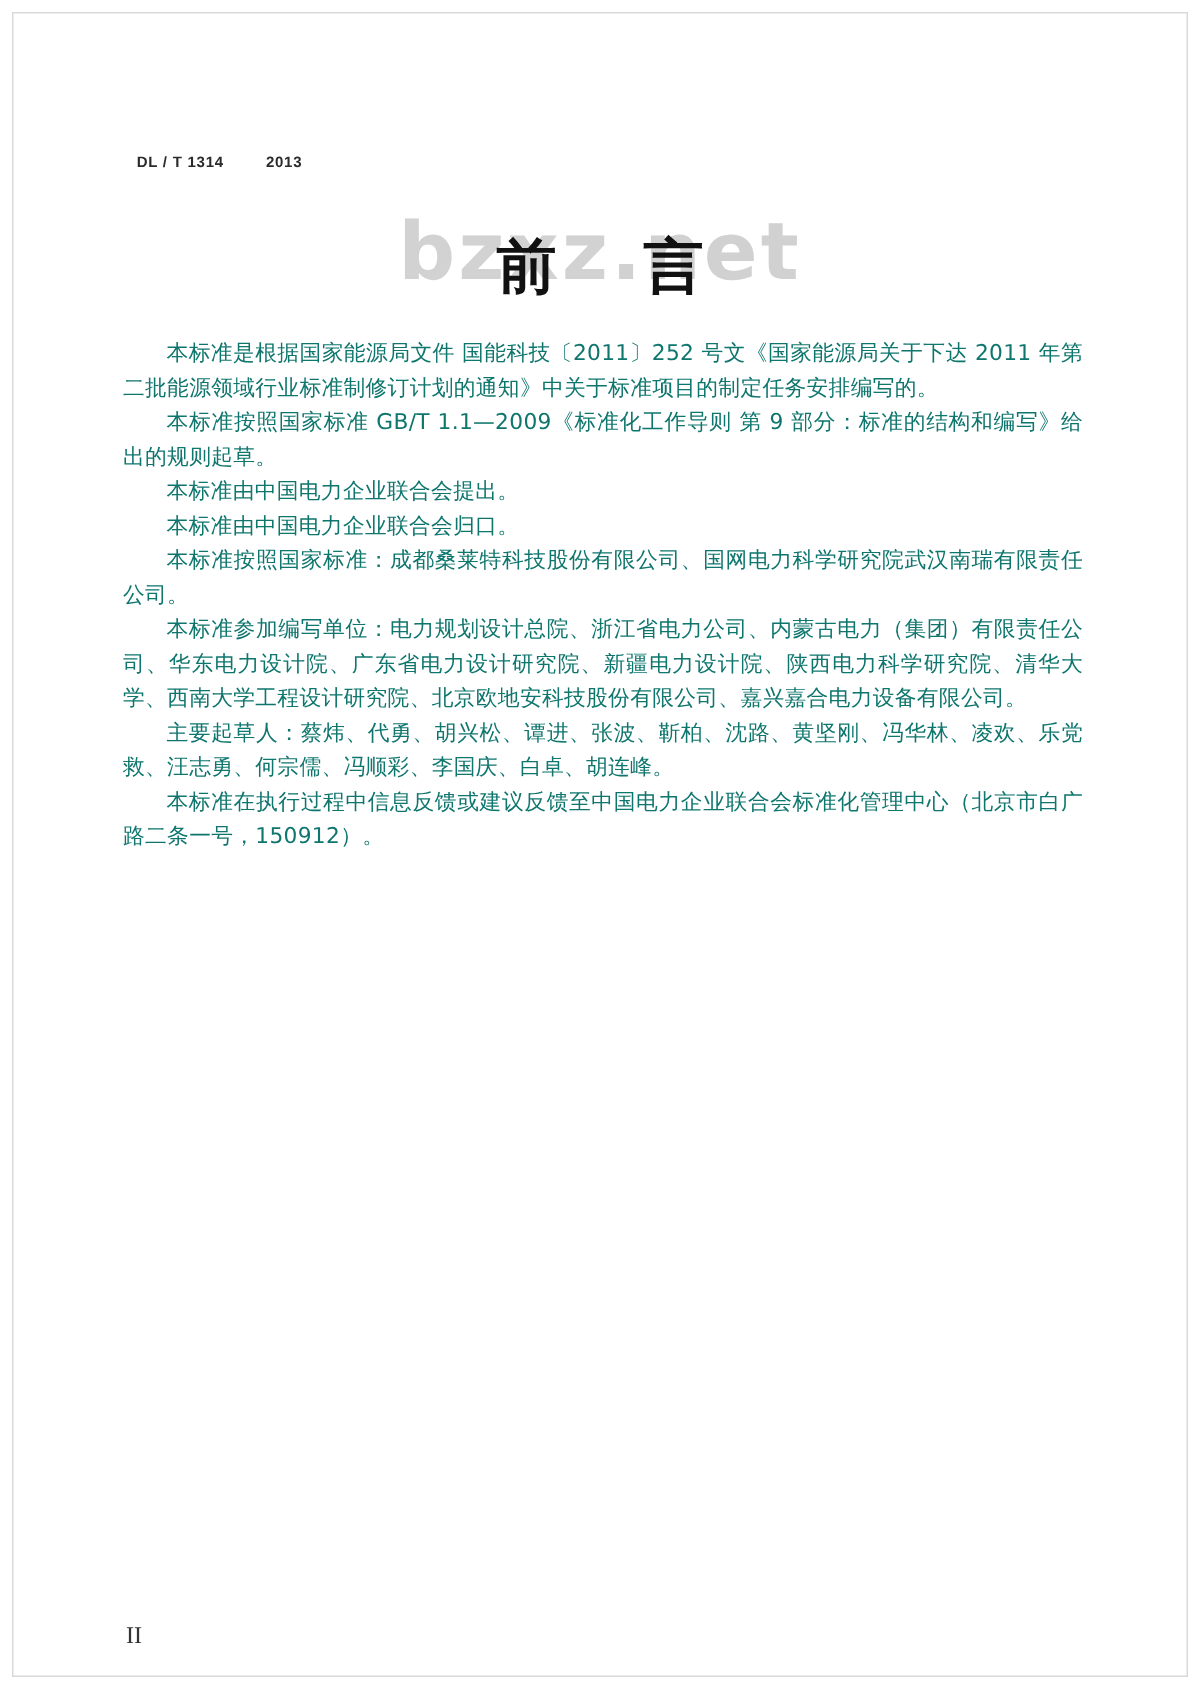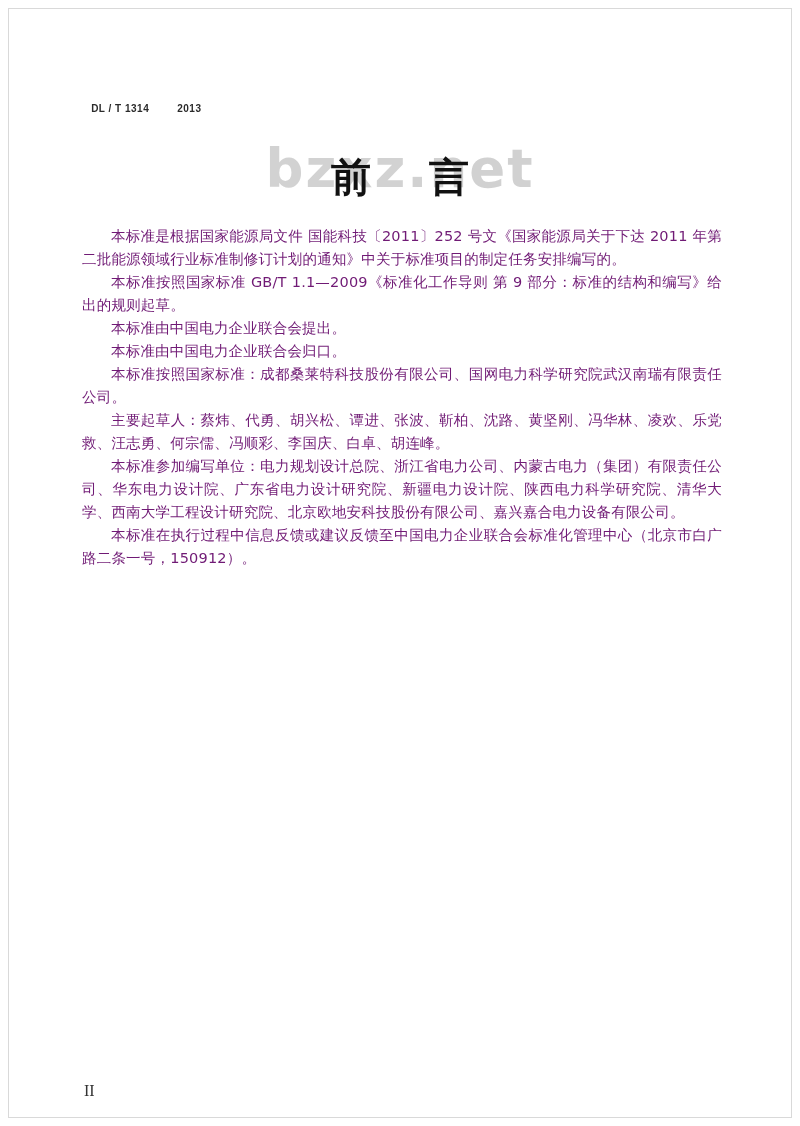--- a/index.html
+++ b/index.html
@@ -83,21 +83,21 @@
   }
   .watermark .wm-right { color: #cfcfcf; }
 
   .body-text {
     position: absolute;
     left: 82px;
     right: 78px;
     top: 225px;
     font-size: 14.5px;
     line-height: 23px;
-    color: #701a75;
+    color: #0f766e;
     text-align: justify;
     font-family: "DejaVu Sans", sans-serif;
     filter: blur(0.25px);
   }
   .body-text p {
     margin: 0;
     text-indent: 2em;
     letter-spacing: 0.2px;
   }
 
@@ -125,19 +125,19 @@
   </div>
 
   <div class="doc-title">前 言</div>
 
   <div class="body-text">
     <p>本标准是根据国家能源局文件 国能科技〔2011〕252 号文《国家能源局关于下达 2011 年第二批能源领域行业标准制修订计划的通知》中关于标准项目的制定任务安排编写的。</p>
     <p>本标准按照国家标准 GB/T 1.1—2009《标准化工作导则 第 9 部分：标准的结构和编写》给出的规则起草。</p>
     <p>本标准由中国电力企业联合会提出。</p>
     <p>本标准由中国电力企业联合会归口。</p>
     <p>本标准按照国家标准：成都桑莱特科技股份有限公司、国网电力科学研究院武汉南瑞有限责任公司。</p>
+    <p>本标准参加编写单位：电力规划设计总院、浙江省电力公司、内蒙古电力（集团）有限责任公司、华东电力设计院、广东省电力设计研究院、新疆电力设计院、陕西电力科学研究院、清华大学、西南大学工程设计研究院、北京欧地安科技股份有限公司、嘉兴嘉合电力设备有限公司。</p>
     <p>主要起草人：蔡炜、代勇、胡兴松、谭进、张波、靳柏、沈路、黄坚刚、冯华林、凌欢、乐党救、汪志勇、何宗儒、冯顺彩、李国庆、白卓、胡连峰。</p>
-    <p>本标准参加编写单位：电力规划设计总院、浙江省电力公司、内蒙古电力（集团）有限责任公司、华东电力设计院、广东省电力设计研究院、新疆电力设计院、陕西电力科学研究院、清华大学、西南大学工程设计研究院、北京欧地安科技股份有限公司、嘉兴嘉合电力设备有限公司。</p>
     <p>本标准在执行过程中信息反馈或建议反馈至中国电力企业联合会标准化管理中心（北京市白广路二条一号，150912）。</p>
   </div>
 
   <div class="page-number">II</div>
 </div>
 
 </body></html>

